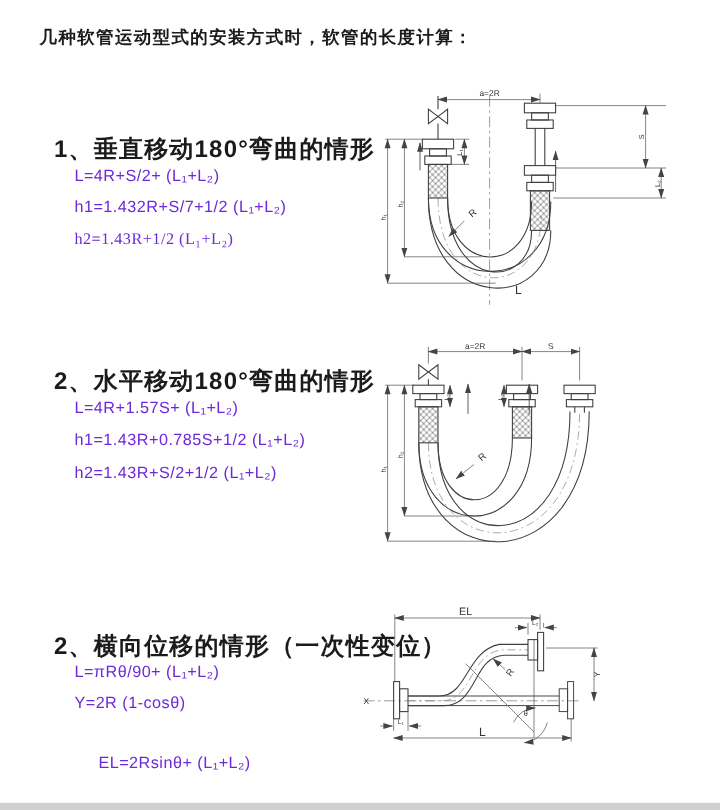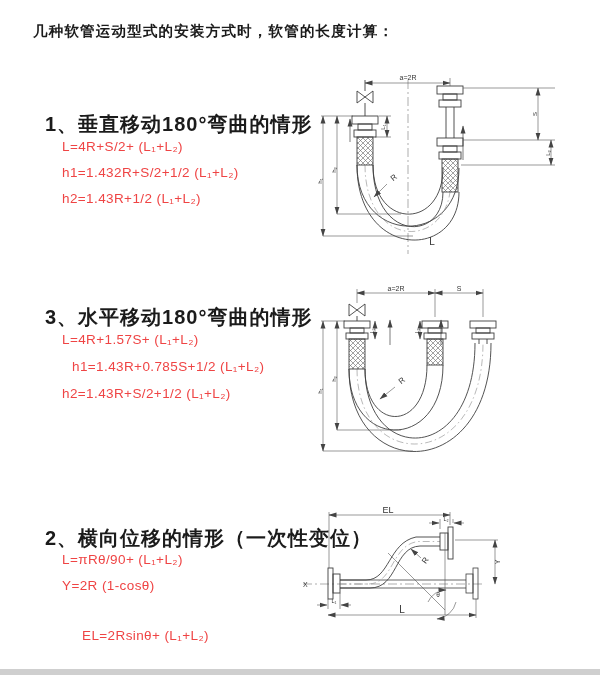--- a/index.html
+++ b/index.html
@@ -4,38 +4,38 @@
 <style>
   html,body{margin:0;padding:0;}
   body{
     width:600px;height:675px;position:relative;background:#ffffff;
     font-family:"Liberation Sans","DejaVu Sans",sans-serif;color:#1b1b1b;
     overflow:hidden;
   }
   .abs{position:absolute;}
   .title{font-weight:bold;font-size:14.5px;letter-spacing:1.2px;white-space:nowrap;font-family:Liberation Serif, serif;}
   .sec-h{font-weight:bold;font-size:20px;letter-spacing:1px;white-space:nowrap;}
-  .f{font-size:13.5px;letter-spacing:.4px;white-space:nowrap;color:#ef4444;}
+  .f{font-size:13.5px;letter-spacing:.4px;white-space:nowrap;color:#6d28d9;}
   svg{display:block;}
   svg text{font-family:"Liberation Sans","DejaVu Sans",sans-serif;fill:#333;}
   .bottom-edge{background:#cfcfcf;}
 </style>
 </head>
 <body>
 
 <div class="abs title" style="left:33px;top:22px;">几种软管运动型式的安装方式时，软管的长度计算：</div>
 
 <div class="abs sec-h" style="left:45px;top:111px;">1、垂直移动180°弯曲的情形</div>
 <div class="abs f" style="left:62px;top:139px;">L=4R+S/2+ (L₁+L₂)</div>
-<div class="abs f" style="left:62px;top:165px;">h1=1.432R+S/2+1/2 (L₁+L₂)</div>
-<div class="abs f" style="left:62px;top:191px;">h2=1.43R+1/2 (L₁+L₂)</div>
-
-<div class="abs sec-h" style="left:45px;top:304px;">3、水平移动180°弯曲的情形</div>
+<div class="abs f" style="left:62px;top:165px;">h1=1.432R+S/7+1/2 (L₁+L₂)</div>
+<div class="abs f" style="left:62px;top:191px;font-family:Liberation Serif, serif;">h2=1.43R+1/2 (L₁+L₂)</div>
+
+<div class="abs sec-h" style="left:45px;top:304px;">2、水平移动180°弯曲的情形</div>
 <div class="abs f" style="left:62px;top:332px;text-align:center;">L=4R+1.57S+ (L₁+L₂)</div>
-<div class="abs f" style="left:72px;top:359px;">h1=1.43R+0.785S+1/2 (L₁+L₂)</div>
+<div class="abs f" style="left:62px;top:359px;">h1=1.43R+0.785S+1/2 (L₁+L₂)</div>
 <div class="abs f" style="left:62px;top:386px;">h2=1.43R+S/2+1/2 (L₁+L₂)</div>
 
 <div class="abs sec-h" style="left:45px;top:525px;">2、横向位移的情形（一次性变位）</div>
 <div class="abs f" style="left:62px;top:528px;margin-top:24px;">L=πRθ/90+ (L₁+L₂)</div>
 <div class="abs f" style="left:62px;top:578px;text-align:right;">Y=2R (1-cosθ)</div>
 <div class="abs f" style="left:62px;top:628px;margin-left:20px;">EL=2Rsinθ+ (L₁+L₂)</div>
 
 <svg class="abs" style="left:313px;top:68px;" width="275" height="190" viewBox="0 0 275 190">
   <defs>
     <pattern id="braid1" width="5" height="5" patternUnits="userSpaceOnUse">

